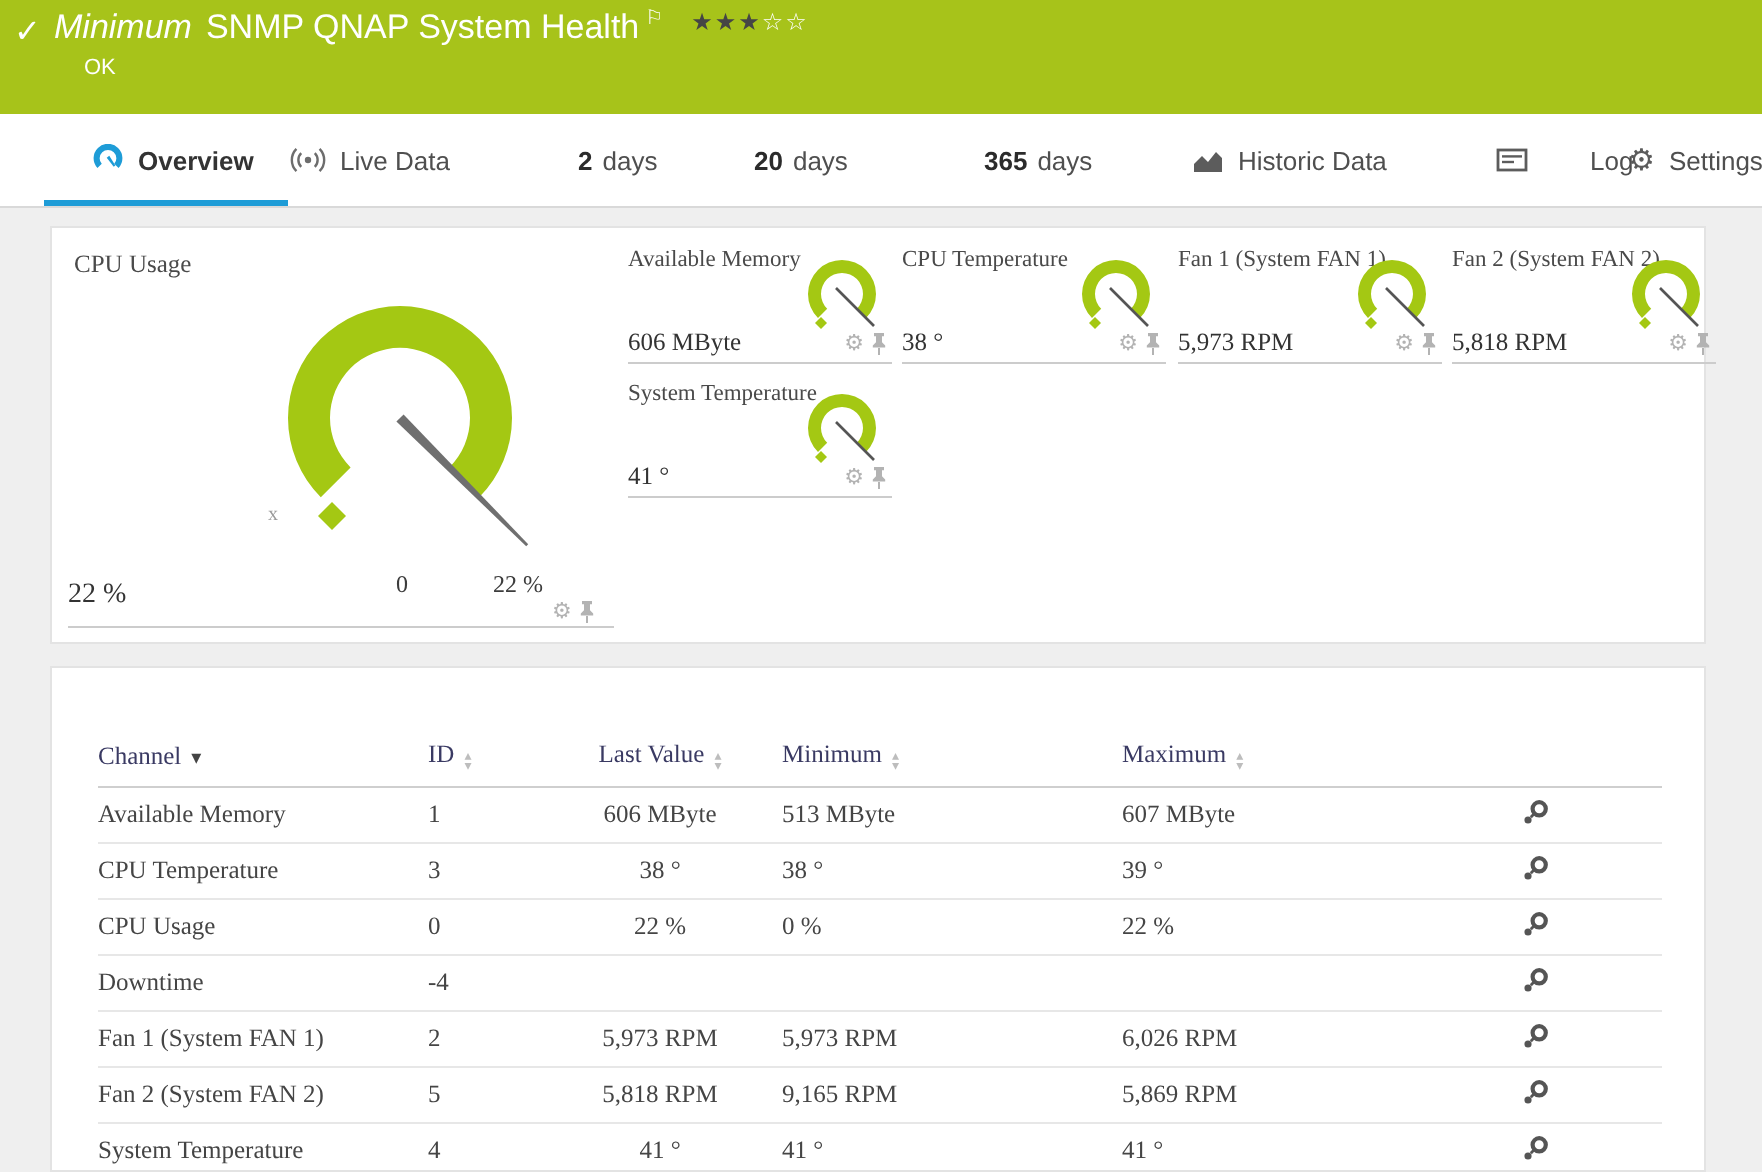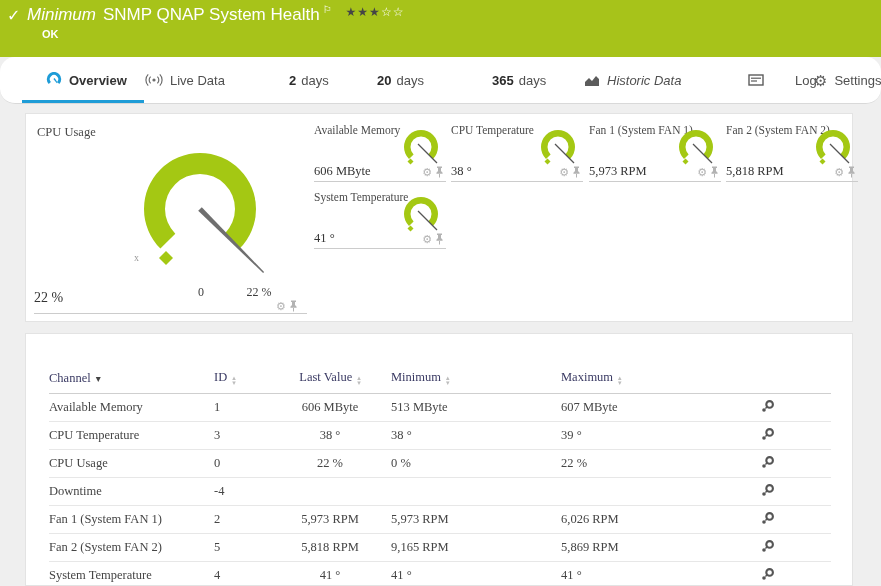--- a/index.html
+++ b/index.html
@@ -8,24 +8,24 @@
 
   
   .topbar{position:absolute;left:0;top:0;width:881px;height:57px;background:var(--green-header,#a7c31a);}
   .tb-check{position:absolute;left:7px;top:6px;color:#fff;font-size:16px;font-weight:bold;}
   .tb-titleline{position:absolute;left:27px;top:4px;color:#fff;font-size:17px;white-space:nowrap;}
   .tb-type{font-style:italic;margin-right:7px;}
   .tb-flag{font-size:10px;color:#fff;vertical-align:super;margin-left:3px;}
   .tb-stars{margin-left:14px;font-size:12px;letter-spacing:1px;vertical-align:4px;}
   .tb-stars .filled{color:#454545;}
   .tb-stars .empty{color:#ffffff;}
-  .tb-ok{position:absolute;left:42px;top:28px;color:#fff;font-size:11px;font-weight:bold;}
-
-  
-  .tabs{position:absolute;left:0;top:57px;width:881px;height:46px;background:#fff;border-bottom:1px solid #d9d9d9;border-radius:15px;}
+  .tb-ok{position:absolute;left:42px;top:28px;color:#fff;font-size:11px;font-weight:normal;}
+
+  
+  .tabs{position:absolute;left:0;top:57px;width:881px;height:46px;background:#fff;border-bottom:1px solid #d9d9d9;}
   .tab{position:absolute;top:0;height:46px;display:flex;align-items:center;font-size:13px;color:#4f4f4f;cursor:pointer;white-space:nowrap;}
   .tab .ticon{margin-right:7px;display:inline-flex;}
   .tab.active{color:#333;font-weight:bold;}
   .tab-num{font-weight:bold;color:#2b2b2b;margin-right:5px;}
   .tab-underline{position:absolute;left:22px;top:43px;width:122px;height:3px;background:var(--blue-tab,#1e9cd7);}
   .gear-glyph{font-size:15px;color:#5c5c5c;line-height:1;}
 
   
   .panel{position:absolute;background:#fff;border:1px solid var(--border-panel,#e3e3e3);box-sizing:border-box;font-family:Liberation Serif, serif;}
   .panel1{left:25px;top:113px;width:828px;height:209px;}
@@ -103,21 +103,21 @@
       <span>days</span>
     </div>
     <div class="tab" style="left:377px;">
       <span class="tab-num">20</span>
       <span>days</span>
     </div>
     <div class="tab" style="left:475px;margin-left:17px;">
       <span class="tab-num">365</span>
       <span>days</span>
     </div>
-    <div class="tab" style="left:584px;font-style:italic;">
+    <div class="tab" style="left:596px;">
       <span class="ticon">
         <svg width="16" height="13" viewBox="0 0 16 13">
           <polygon points="1,12 1,8 5,4 8,7 12,2 15,5 15,12" fill="#5c5c5c"></polygon>
         </svg>
       </span>
       <span>Historic Data</span>
     </div>
     <div class="tab" style="left:748px;gap:24px;">
       <span class="ticon">
         <svg width="16" height="12" viewBox="0 0 16 12">

